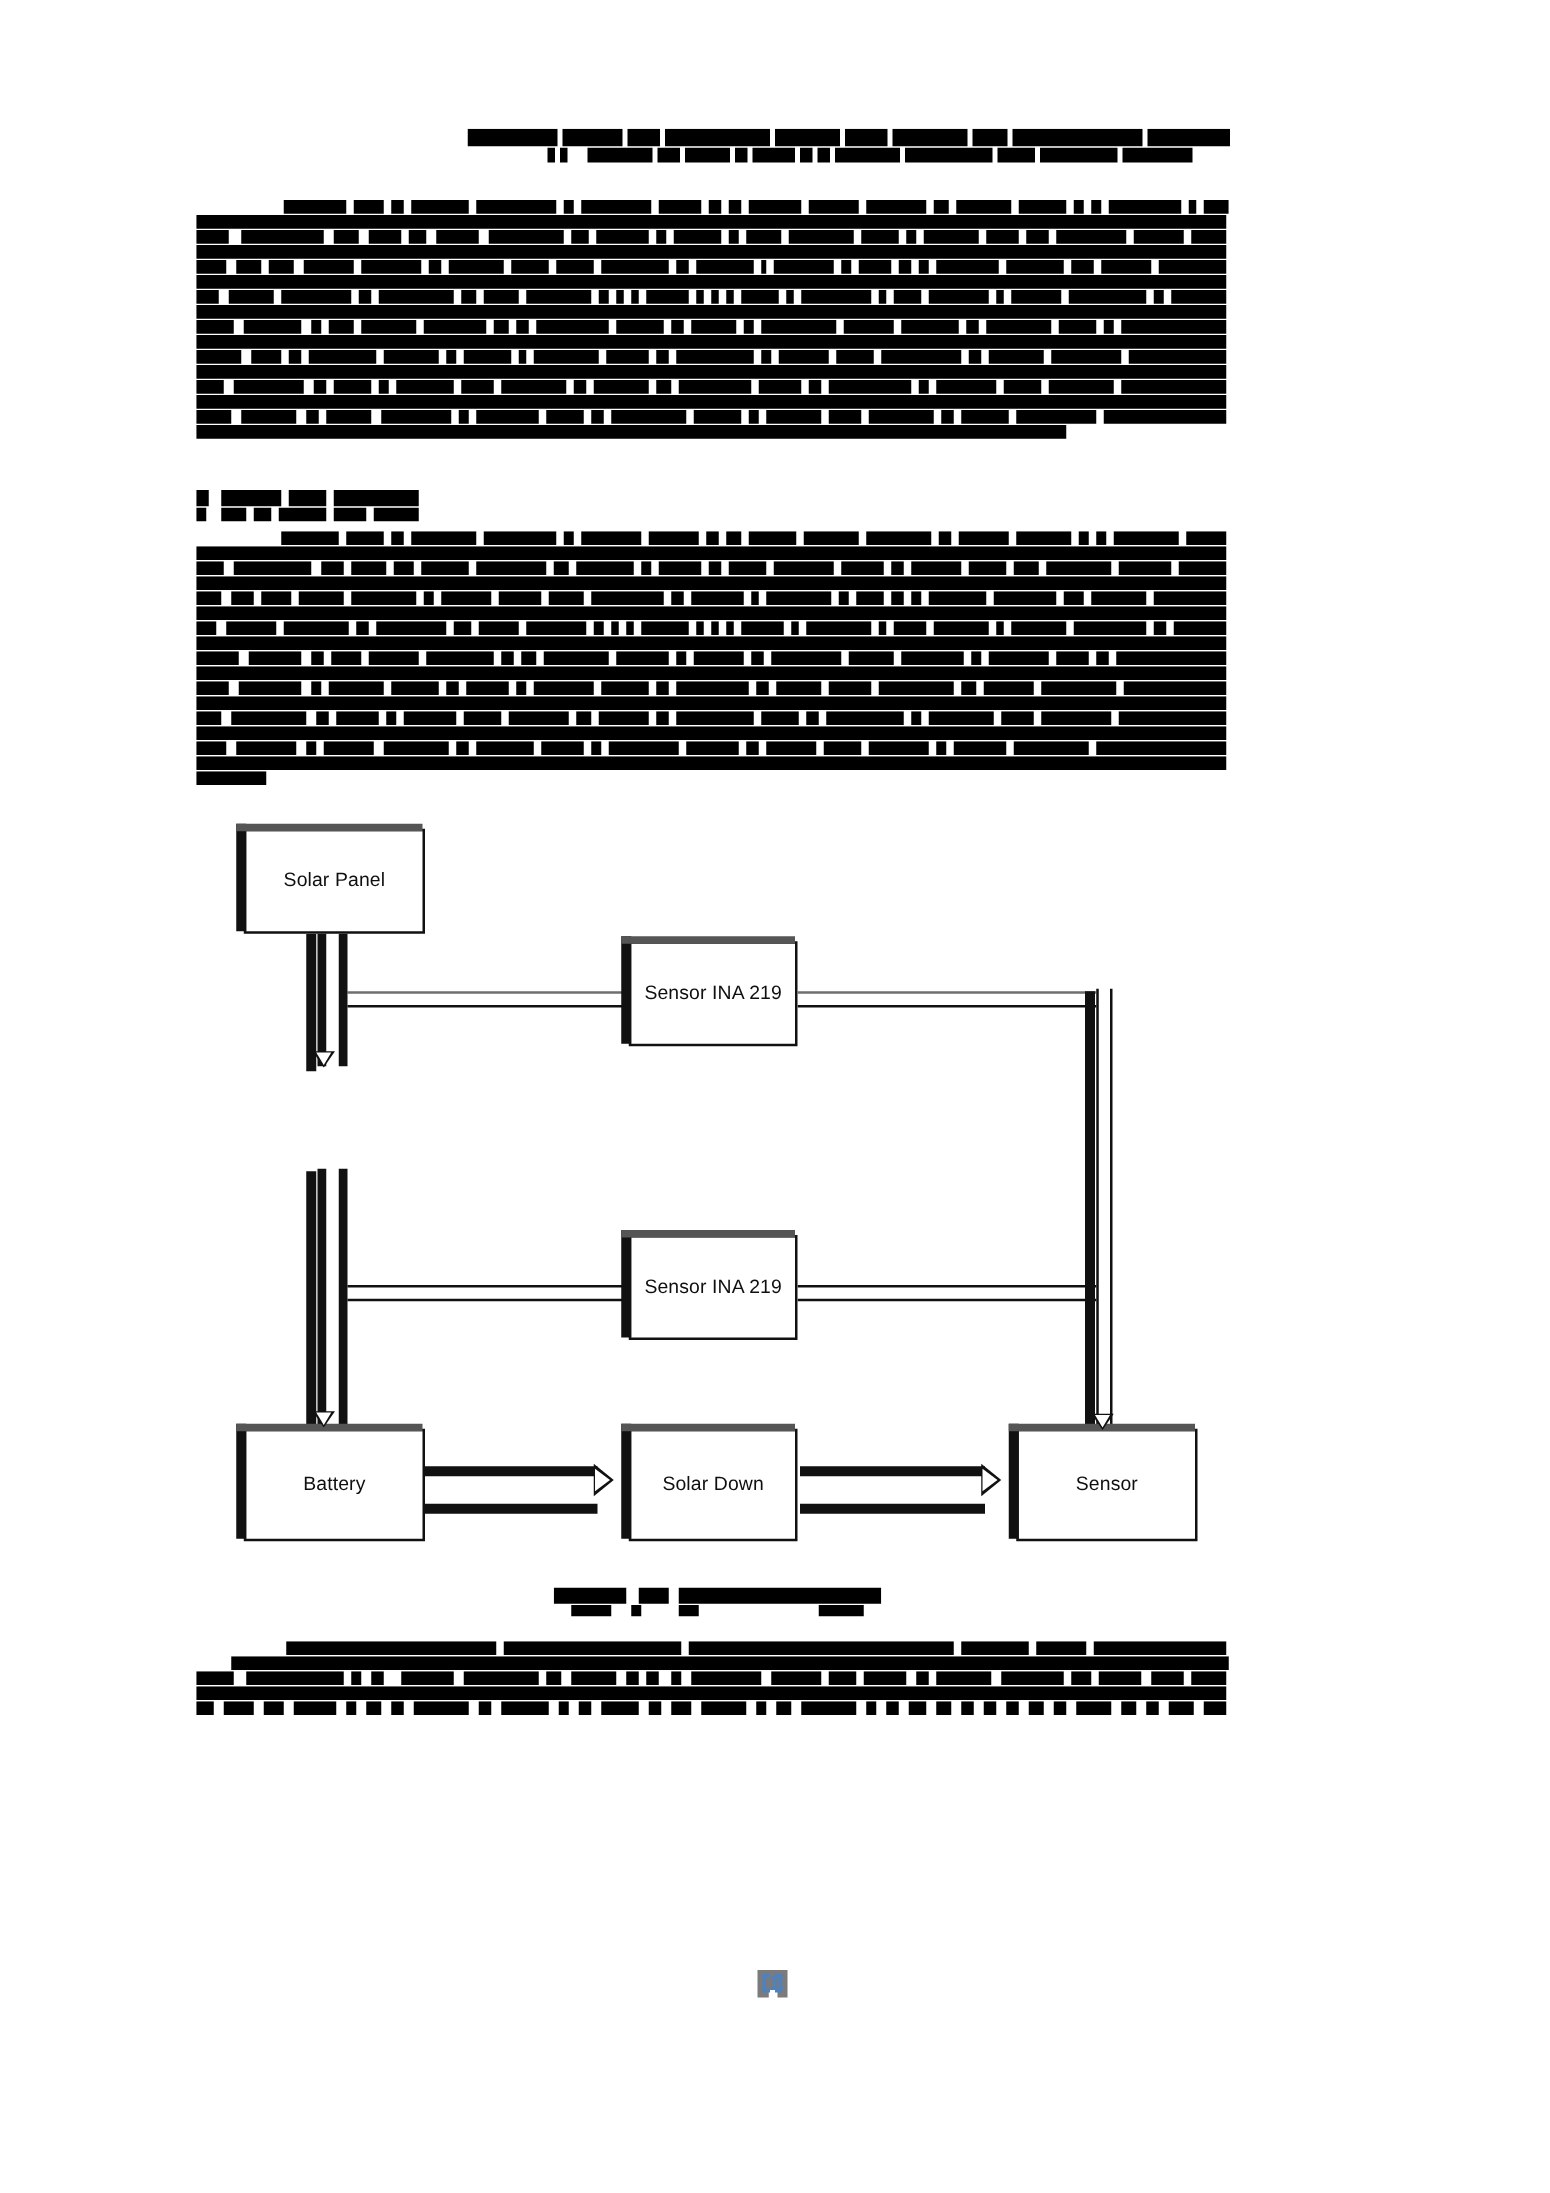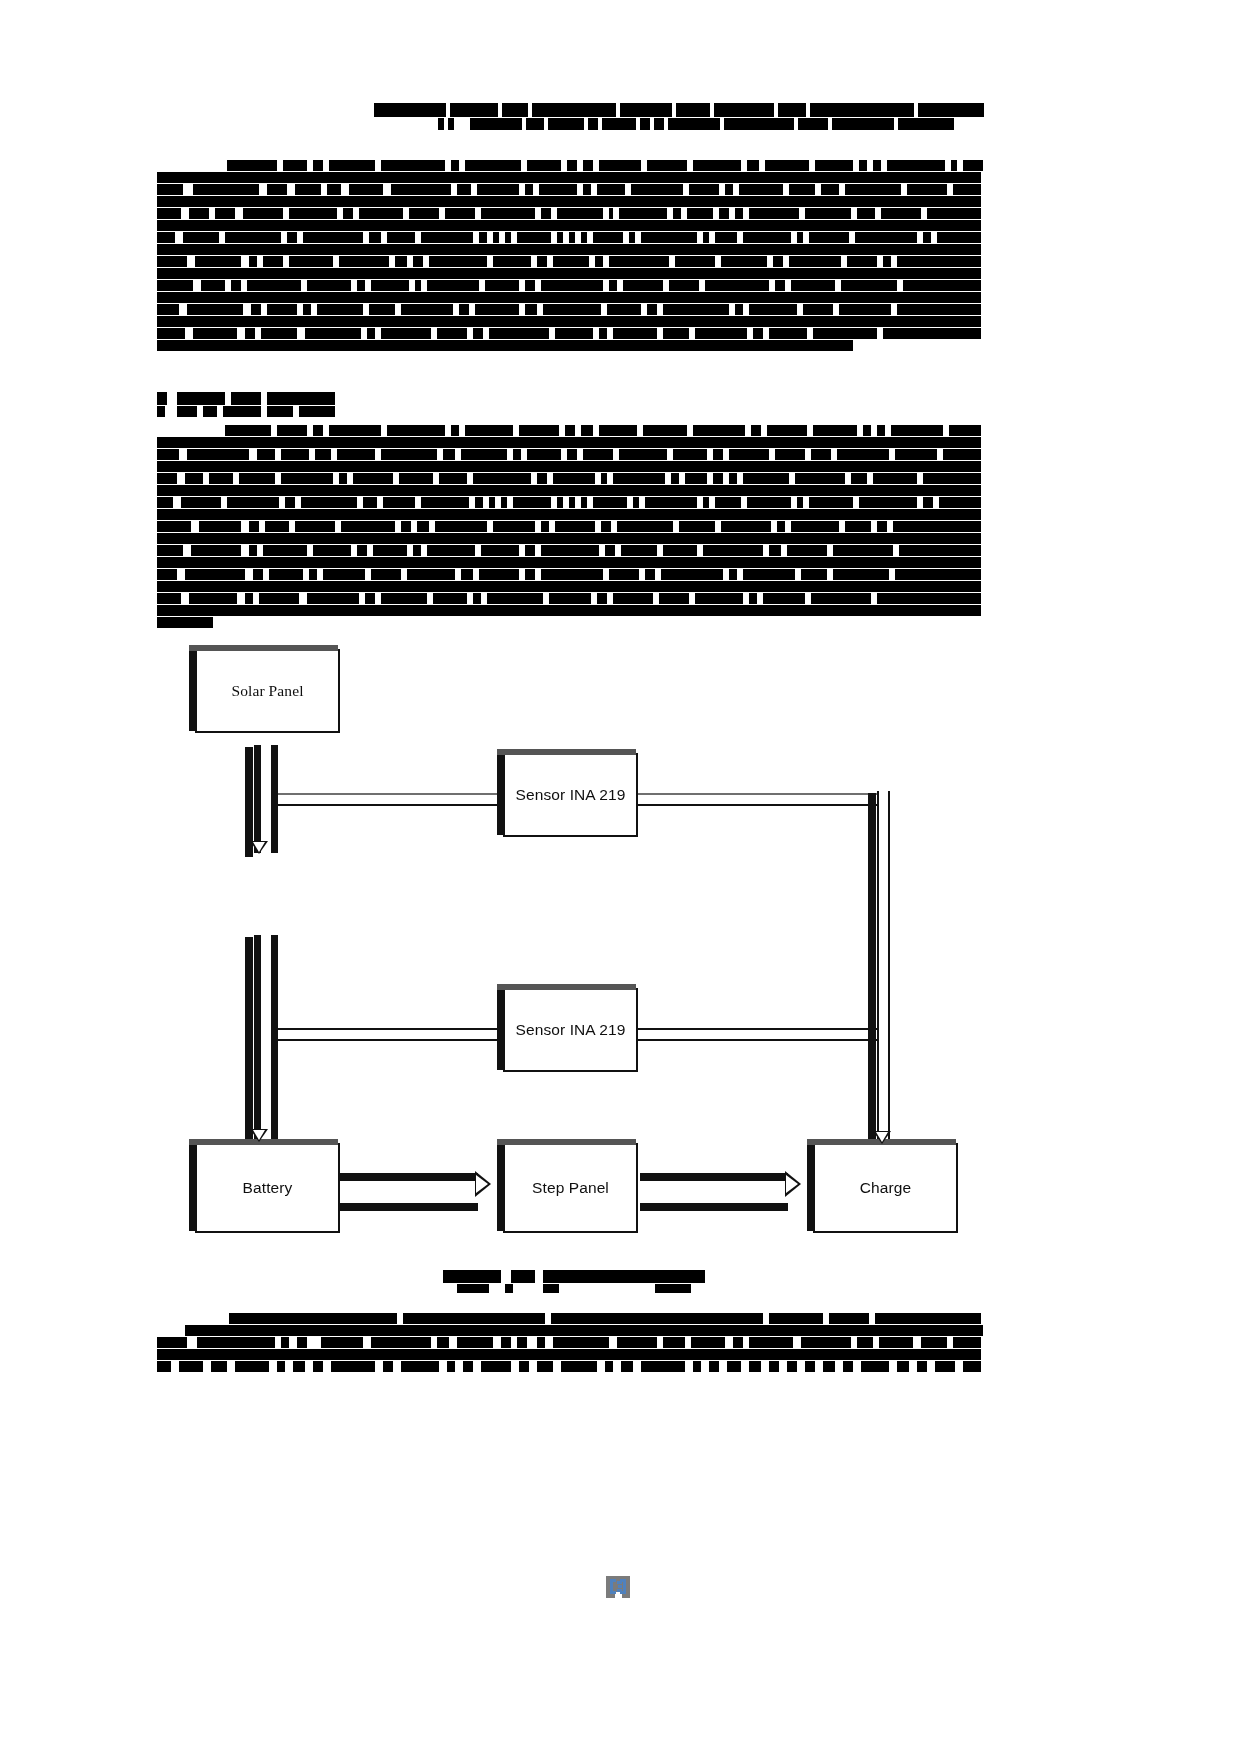--- a/index.html
+++ b/index.html
@@ -694,43 +694,43 @@
     <div class="blockarrow-body" style="left:180px; top:528px; width:148px;"></div>
     <div class="arrow-right" style="left:325px; top:526px;">
         <span></span>
       </div>
 
     <div class="blockarrow-body" style="left:490px; top:528px; width:148px;"></div>
     <div class="arrow-right" style="left:635px; top:526px;">
         <span></span>
       </div>
 
-    <div class="node" style="left:45px; top:4px; width:145px; height:84px;font-family:Liberation Serif, serif;">
+    <div class="node" style="left:45px; top:18px; width:145px; height:84px;">
       <span>Solar Panel</span>
     </div>
 
     <div class="node node-sensor" style="left:353px; top:108px; width:135px; height:84px;">
       <span>Sensor INA 219</span>
     </div>
 
 
     <div class="node node-sensor" style="left:353px; top:343px; width:135px; height:84px;">
       <span>Sensor INA 219</span>
     </div>
 
     <div class="node" style="left:45px; top:498px; width:145px; height:90px;">
       <span>Battery</span>
     </div>
 
     <div class="node" style="left:353px; top:498px; width:135px; height:90px;">
-      <span>Step Panel</span>
+      <span>Solar Down</span>
     </div>
 
     <div class="node" style="left:663px; top:498px; width:145px; height:90px;">
-      <span>Charge</span>
+      <span>Sensor</span>
     </div>
 
   </div>
 
   <div class="redacted-block" style="left:443px; top:1270px; width:262px;">
     <div class="rline" style="height:13px;">
       <i style="left:0px;   width:58px;"></i>
       <i style="left:64px;  width:0px;"></i>
       <i style="left:68px;  width:24px;"></i>
       <i style="left:100px; width:162px;"></i>

